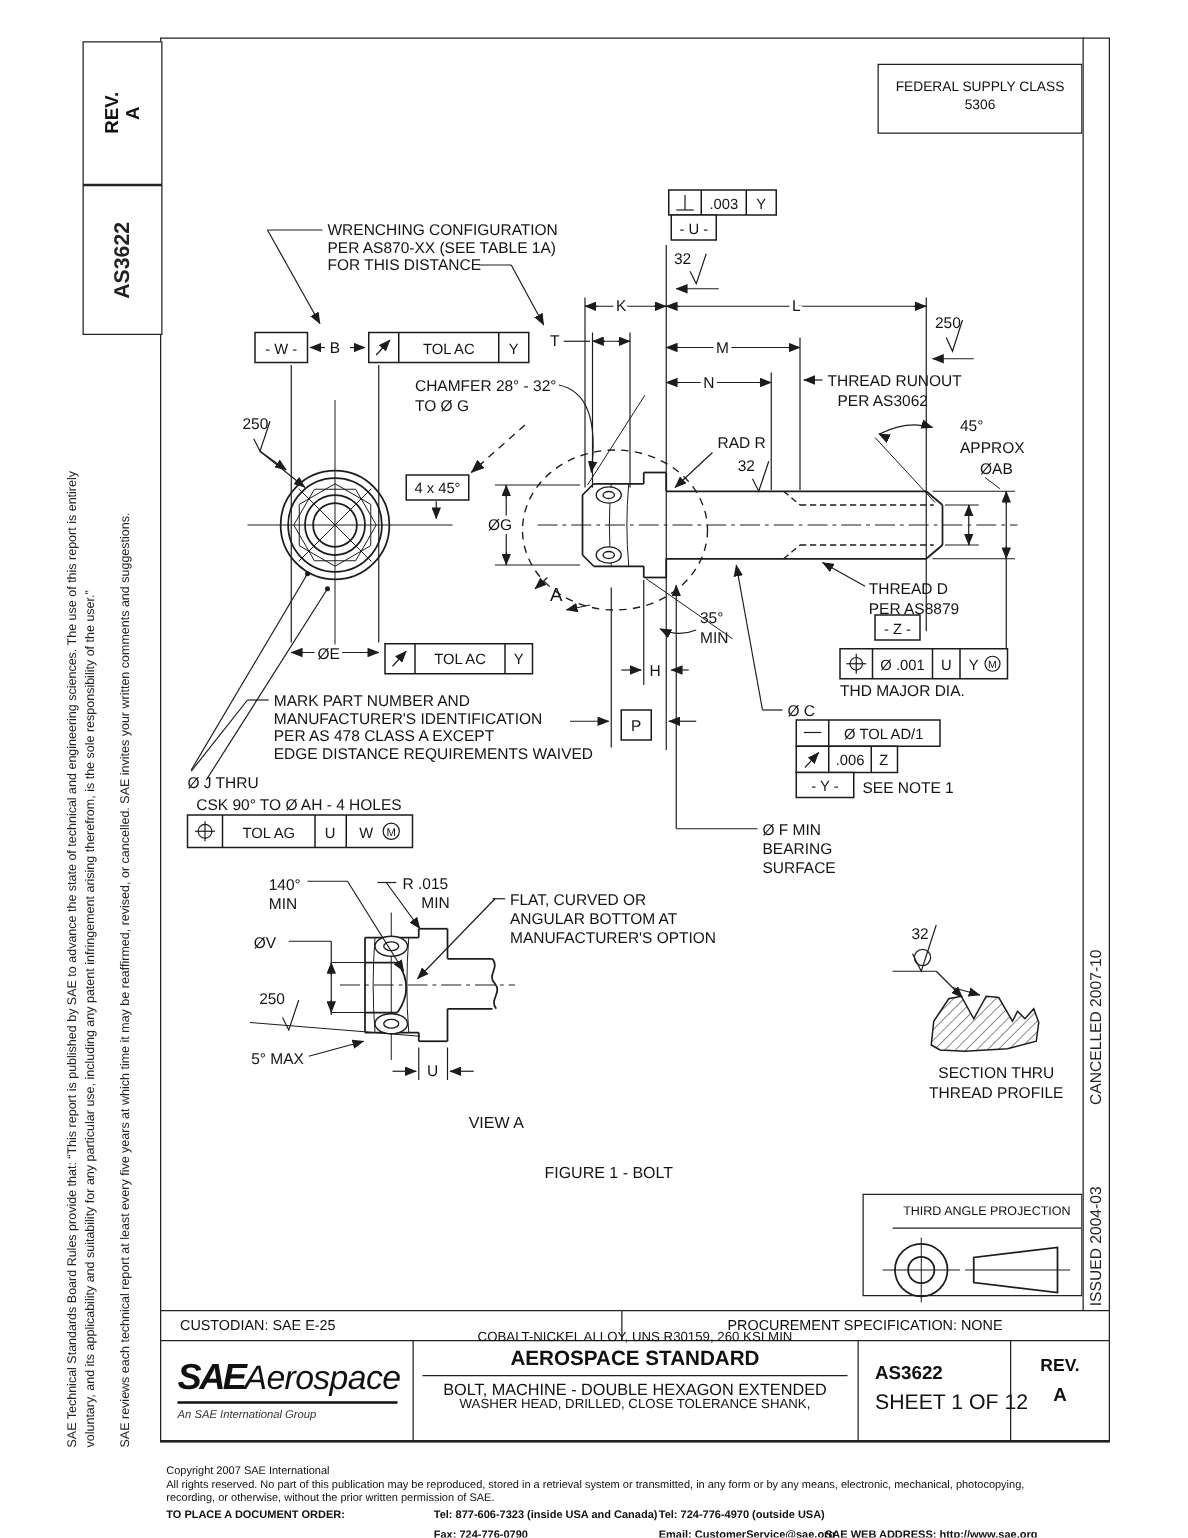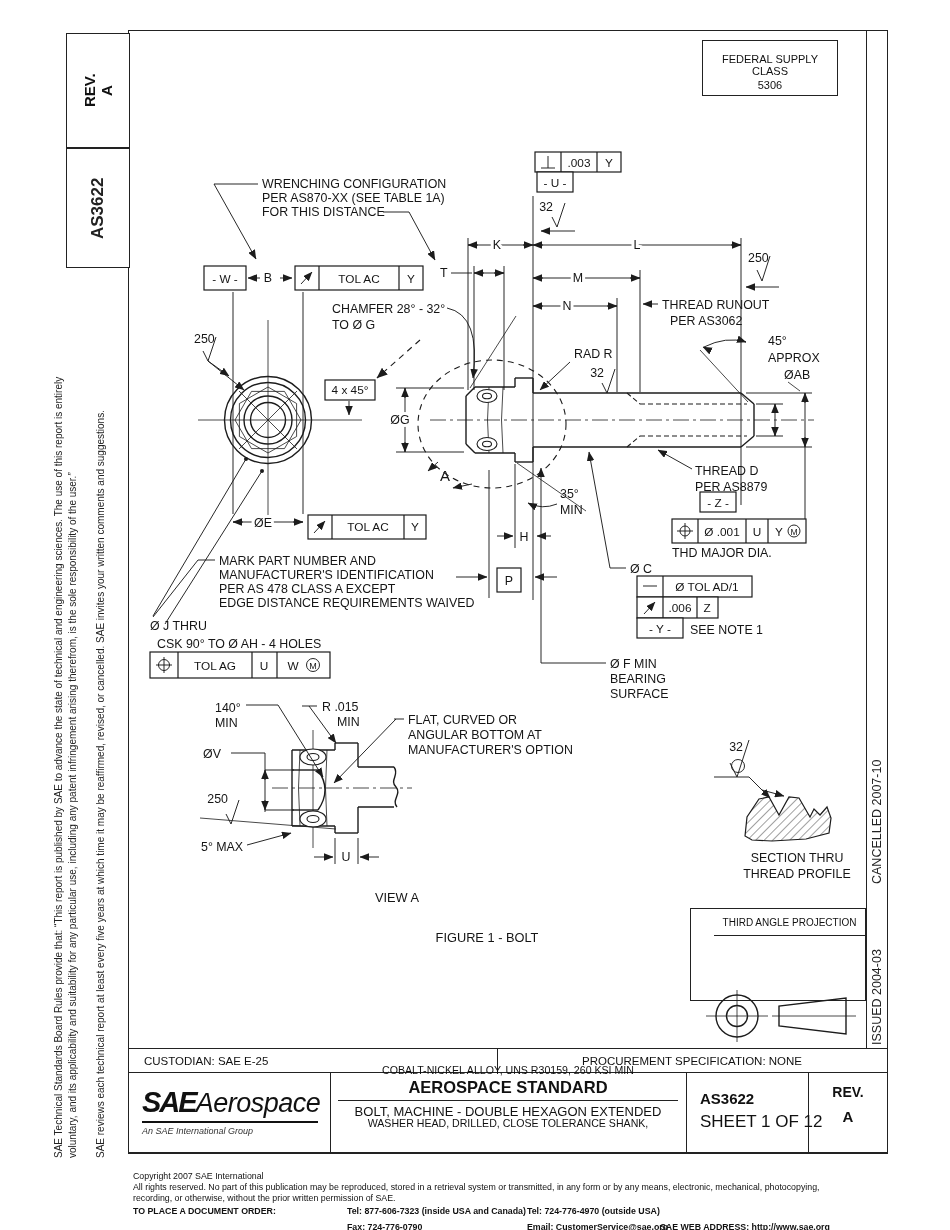--- a/index.html
+++ b/index.html
@@ -42,26 +42,26 @@
 <div class="box" style="left:66px;top:148px;width:64px;height:120px;"></div>
 <div class="wm b" style="left:88px;top:151px;height:114px;font-size:17px;text-align:center;">AS3622</div>
 
 <div class="wm" style="left:53px;top:288px;height:870px;font-size:10px;">SAE Technical Standards Board Rules provide that: “This report is published by SAE to advance the state of technical and engineering sciences. The use of this report is entirely</div>
 <div class="wm" style="left:67px;top:288px;height:870px;font-size:10px;">voluntary, and its applicability and suitability for any particular use, including any patent infringement arising therefrom, is the sole responsibility of the user.”</div>
 <div class="wm" style="left:95px;top:288px;height:870px;font-size:10px;">SAE reviews each technical report at least every five years at which time it may be reaffirmed, revised, or cancelled. SAE invites your written comments and suggestions.</div>
 
 <div class="wm" style="left:870px;top:712px;height:172px;font-size:12.5px;">CANCELLED 2007-10</div>
 <div class="wm" style="left:870px;top:895px;height:150px;font-size:12.5px;">ISSUED 2004-03</div>
 
-<div class="box" style="left:702px;top:40px;width:136px;height:56px;text-align:center;">
+<div class="box" style="left:702px;top:51px;width:164px;height:56px;text-align:center;">
   <div class="hd" style="margin-top:12px;">FEDERAL SUPPLY CLASS</div>
   <div class="hd" style="margin-top:2px;">5306</div>
 </div>
 
-<div class="box" style="left:690px;top:908px;width:176px;height:93px;padding-left:23px;">
+<div class="box" style="left:690px;top:955px;width:176px;height:82px;padding-left:23px;">
   <div style="font-size:10px;text-align:center;padding:8px 0 7px 0;border-bottom:1.4px solid #222;">THIRD ANGLE PROJECTION</div>
 </div>
 
 <div class="box" style="left:128px;top:1048px;width:444px;height:25px;display:flex;align-items:center;">
   <span class="hd" style="padding-left:15px;font-size:11.5px;">CUSTODIAN: SAE E-25</span>
 </div>
 <div class="box" style="left:496.5px;top:1048px;width:391px;height:25px;display:flex;align-items:center;justify-content:center;">
   <span style="font-size:11.5px;">PROCUREMENT SPECIFICATION: NONE</span>
 </div>
 

